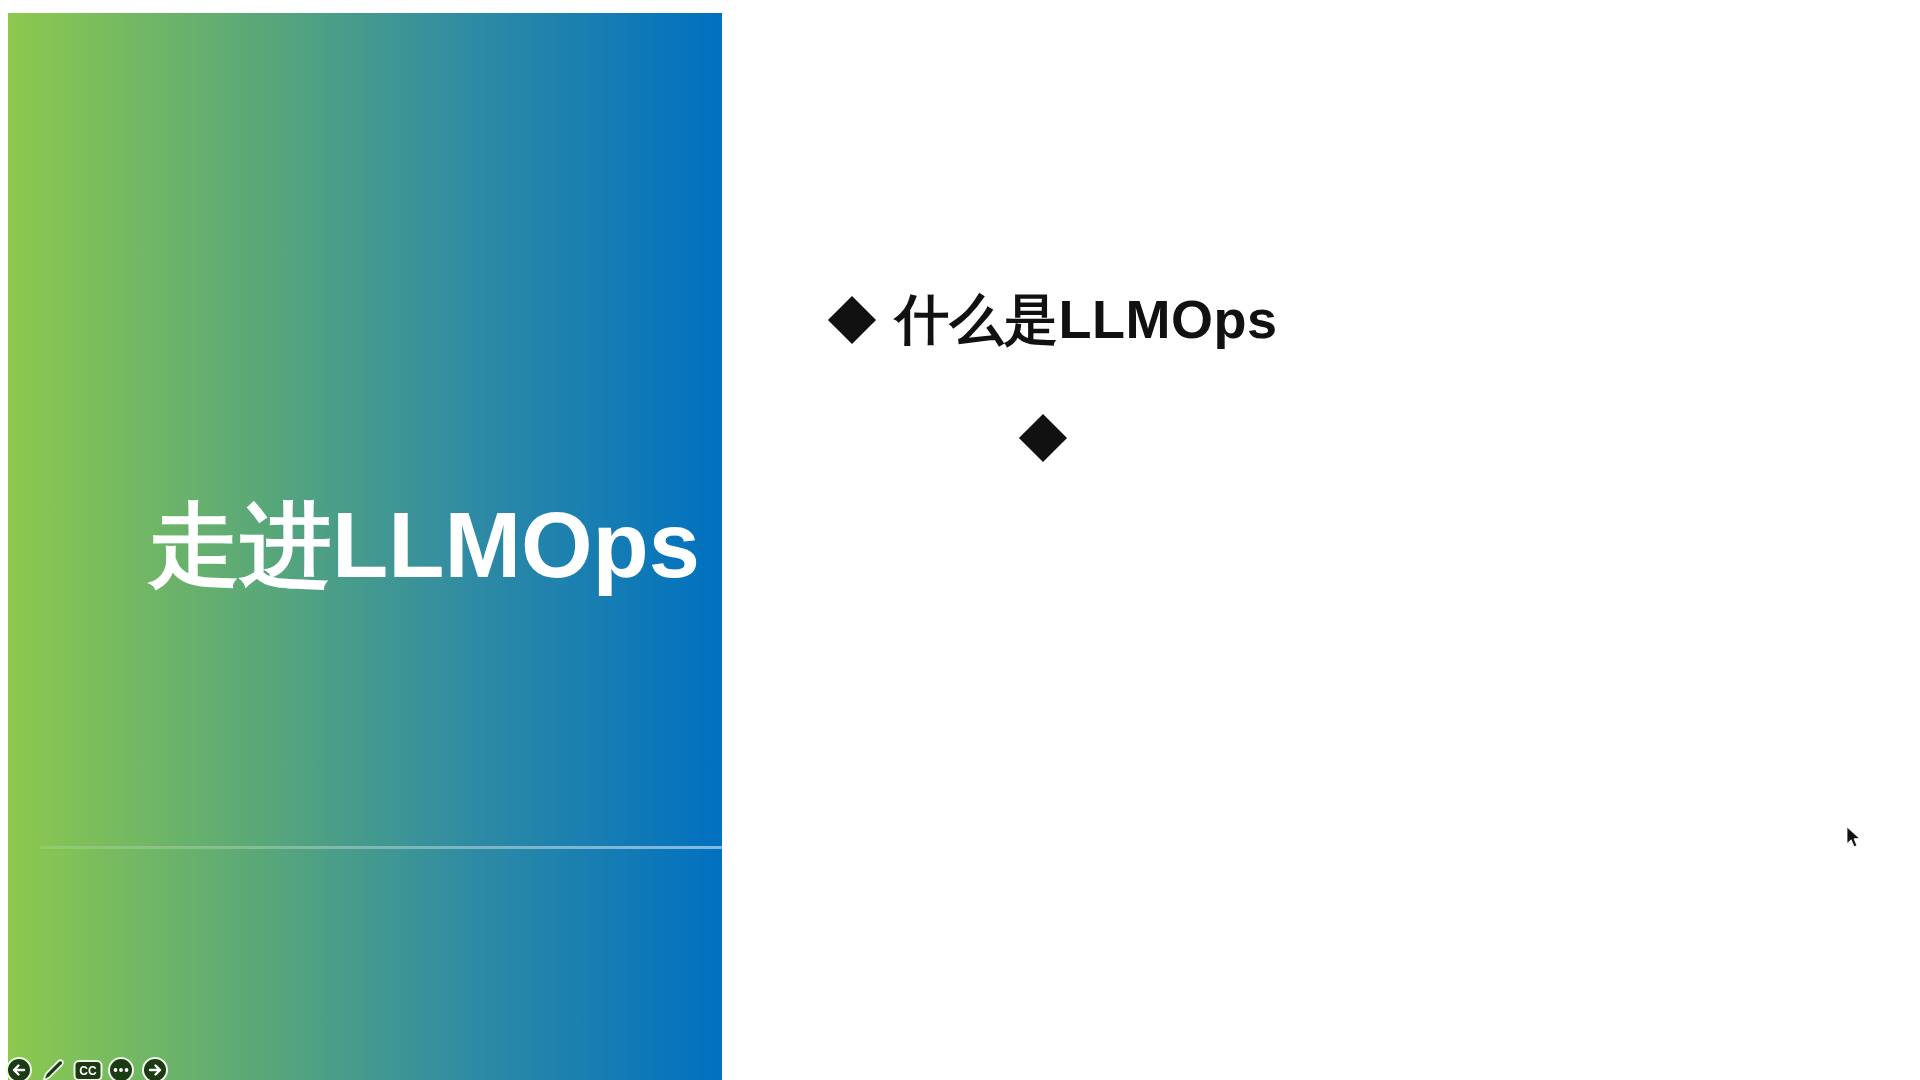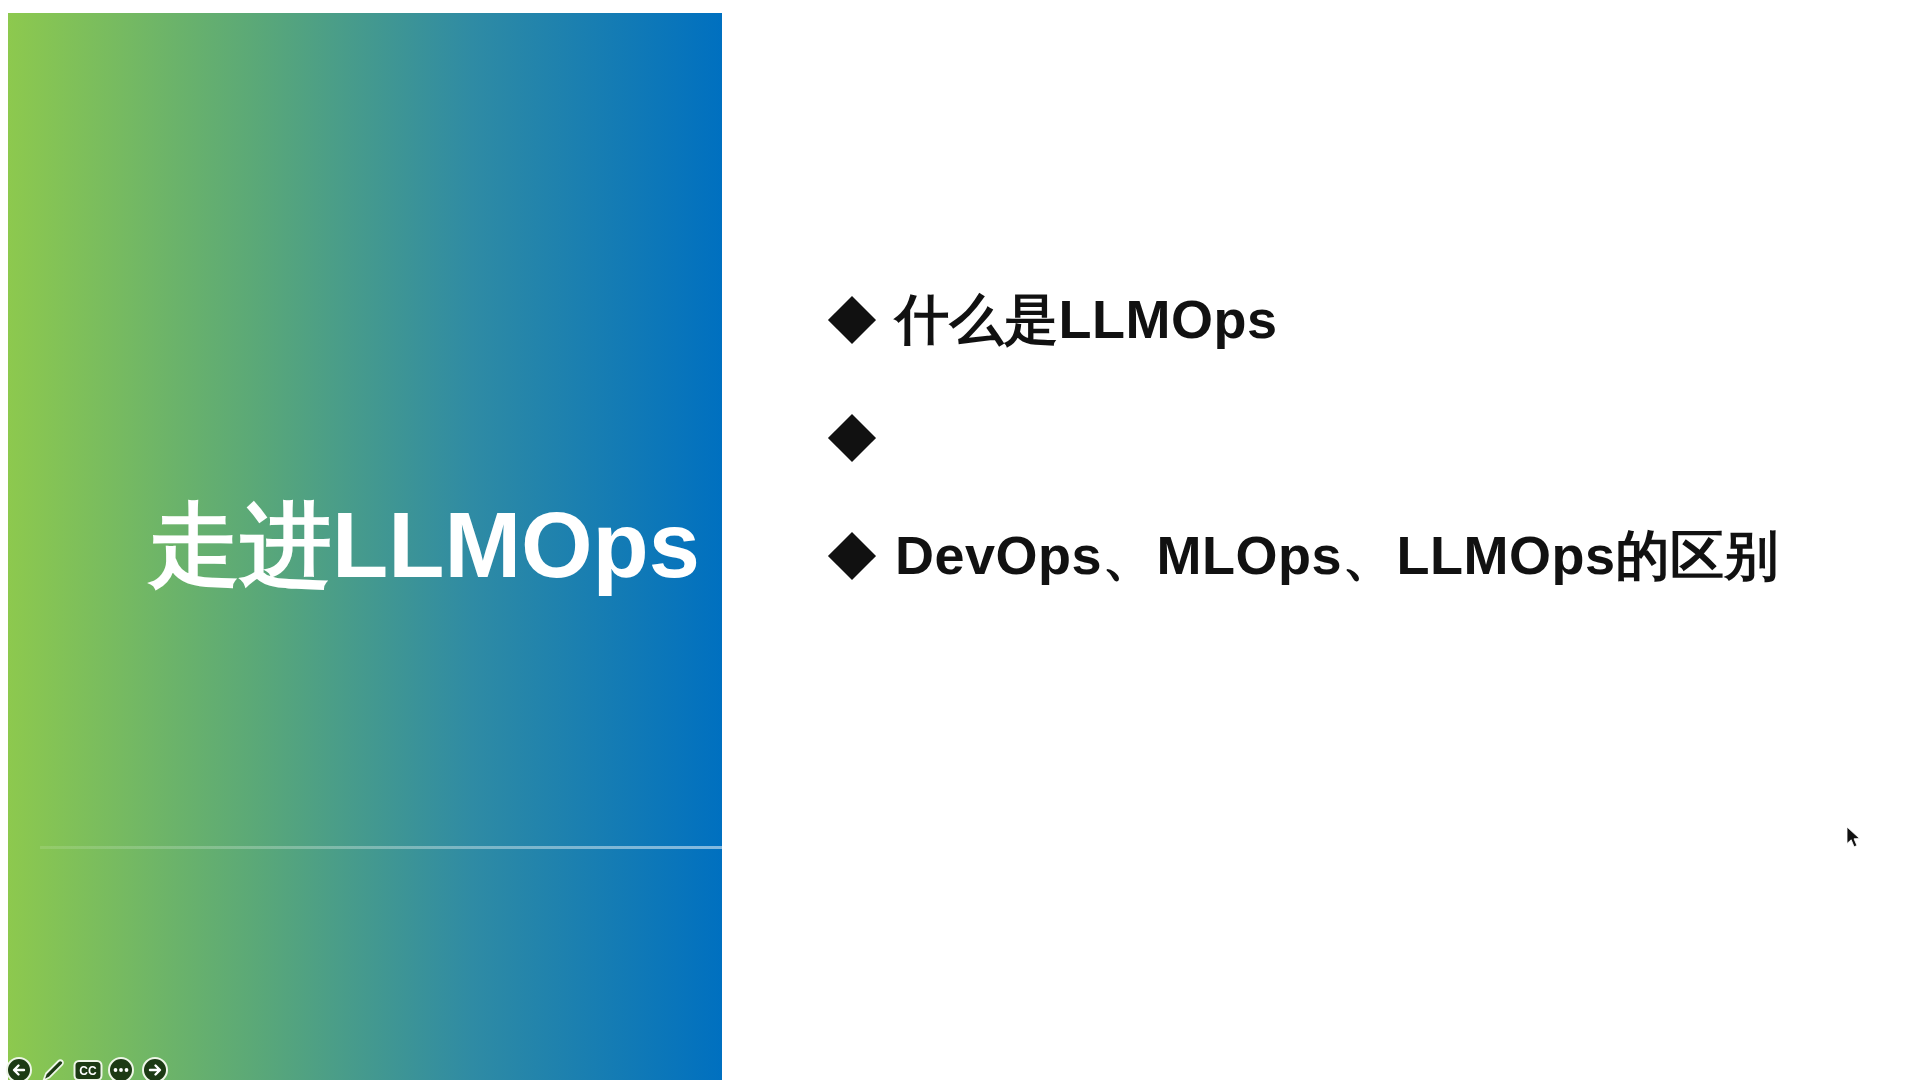--- a/index.html
+++ b/index.html
@@ -55,20 +55,21 @@
     position: absolute;
     left: 832px;
     top: 283px;
   }
   .agenda-item {
     display: flex;
     align-items: center;
     height: 74px;
     margin-bottom: 44px;
     white-space: nowrap;
+    justify-content: center;
   }
   .diamond-bullet {
     width: 34px;
     height: 34px;
     background: #111111;
     transform: rotate(45deg);
     margin-left: 3px;
     margin-right: 26px;
     flex: none;
   }
@@ -114,24 +115,20 @@
     <div class="panel-edge-highlight"></div>
   </div>
 
   <div class="agenda-list">
     <div class="agenda-item">
       <span class="diamond-bullet"></span>
       <span class="agenda-text">什么是LLMOps</span>
     </div>
     <div class="agenda-item">
       <span class="diamond-bullet"></span>
-    </div>
-    <div class="agenda-item">
-      <span class="diamond-bullet"></span>
-      <span class="agenda-text">DevOps、MLOps、LLMOps的区别</span>
     </div>
   </div>
 
   <div class="player-controls">
 
     <div class="control-button">
       <span>
         <svg width="28" height="28" viewBox="0 0 28 28">
           <circle cx="14" cy="14" r="12" fill="#1c3a14" stroke="#eef6e8" stroke-width="2"></circle>
           <path d="M19,14 L10,14 M13.5,9.5 L9,14 L13.5,18.5" fill="none" stroke="#ffffff" stroke-width="2.4" stroke-linecap="round" stroke-linejoin="round"></path>

